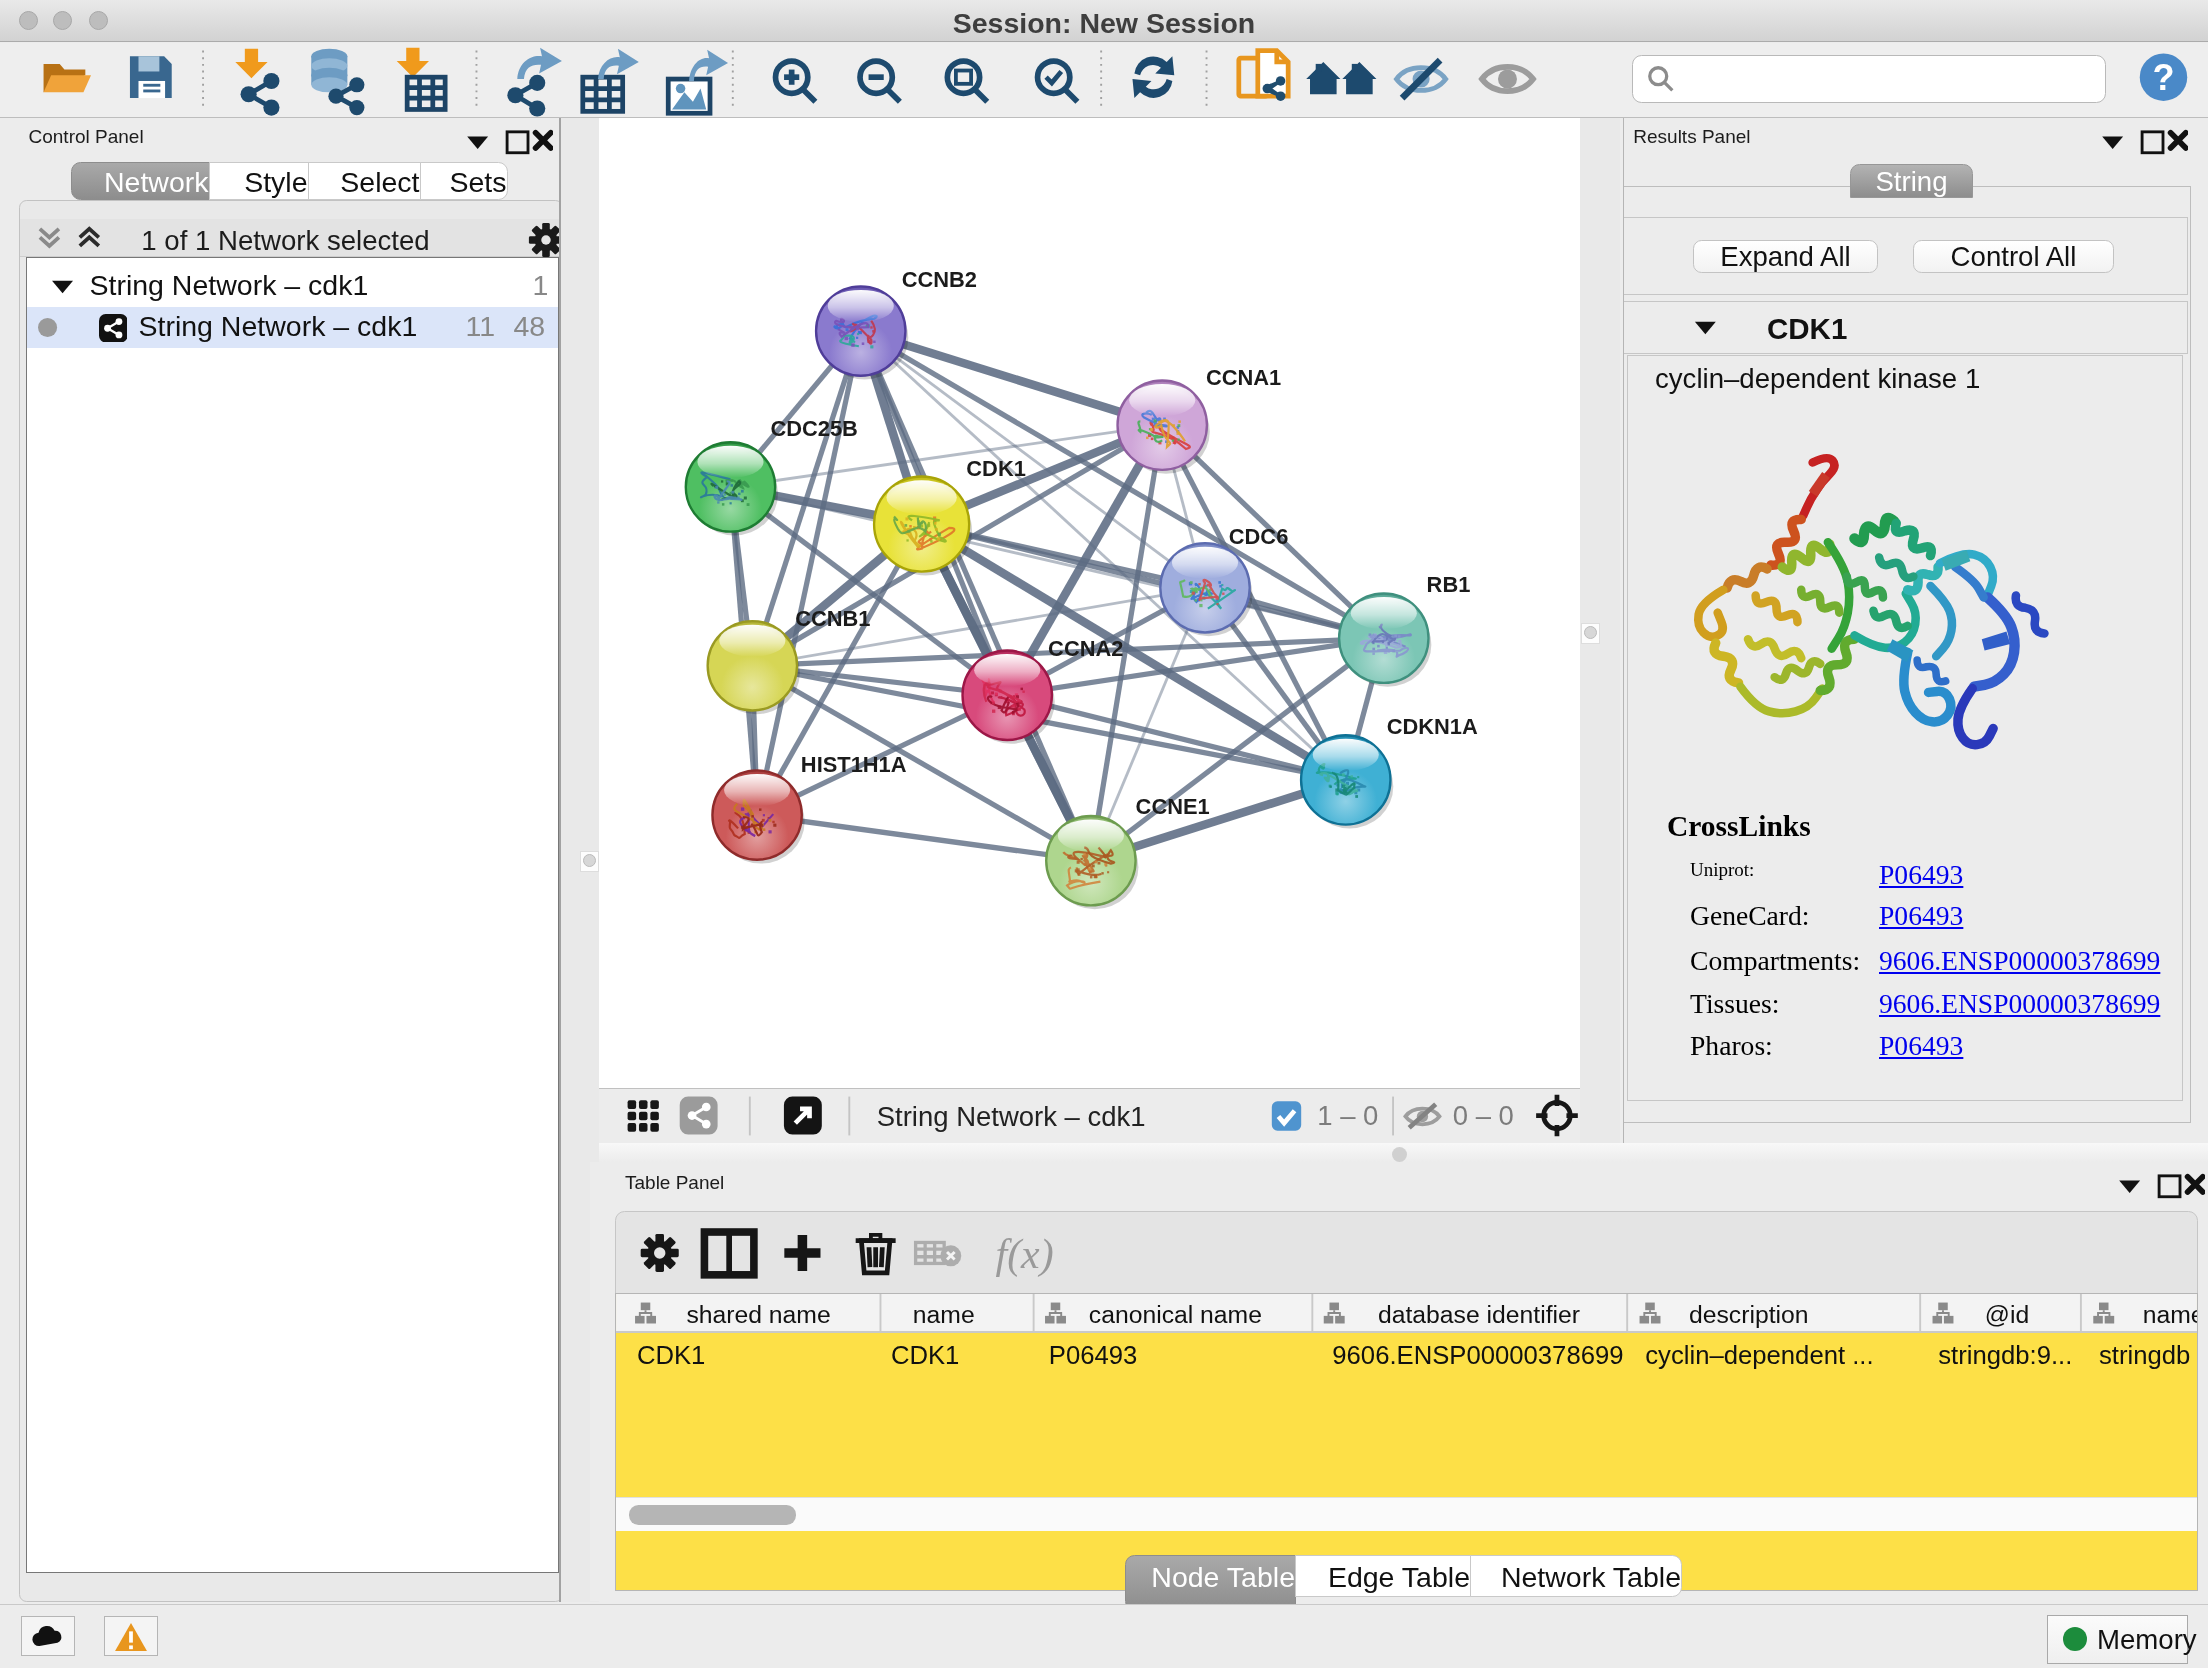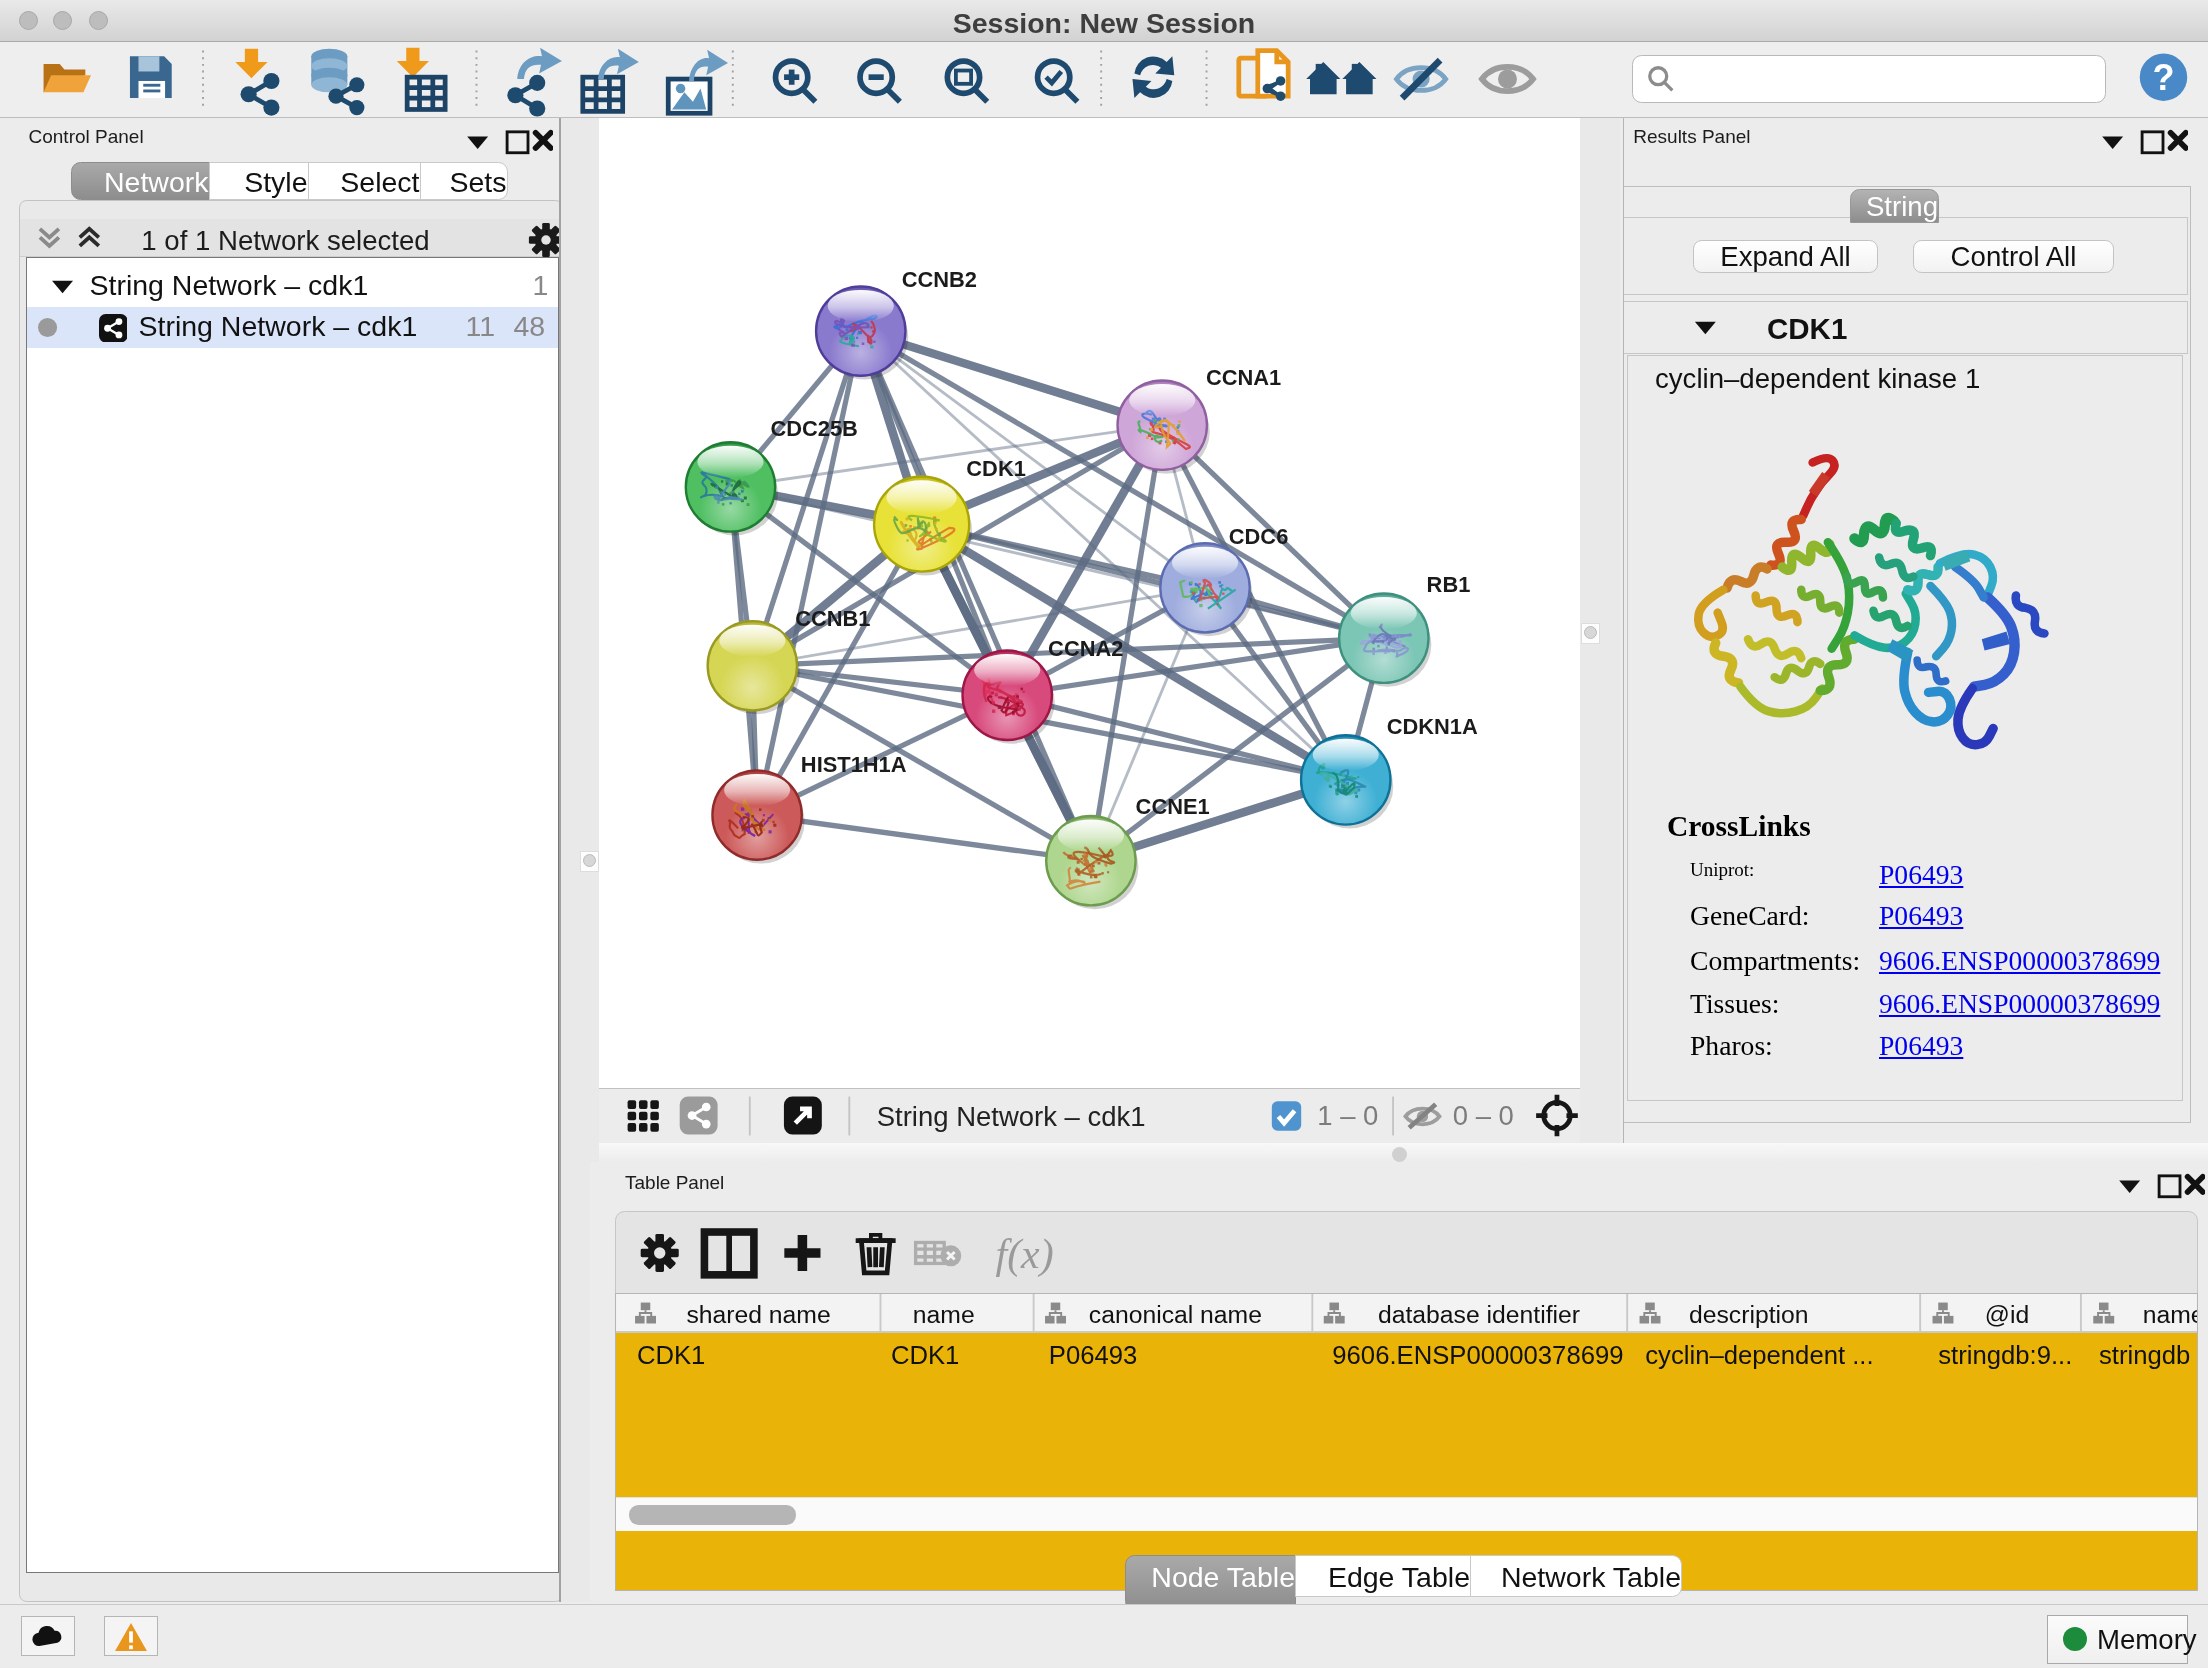--- a/index.html
+++ b/index.html
@@ -705,21 +705,21 @@
   </svg>
 </div>
 
 <div class="rpanel">
   <div class="abs panel-title" style="left:13.3px;top:7.6px;text-align:center;">Results Panel</div>
   <svg class="abs" style="left:480px;top:11.4px" width="88" height="28.5" viewBox="0 0 92 30">
     <path d="M2,8 l11,13 l11,-13 z" fill="#111"></path>
     <rect x="44" y="3" width="22" height="22" fill="none" stroke="#111" stroke-width="3"></rect>
     <path d="M74,4 l16,16 m0,-16 l-16,16" stroke="#111" stroke-width="6" stroke-linecap="round"></path>
   </svg>
-  <div class="abs" style="z-index:5;left:230px;top:46px;width:89px;height:34px;background:linear-gradient(#b3b3b3,#8d8d8d);border:1px solid #979797;border-radius:9.5px 9.5px 0 0;color:#fff;font-size:27.6px;text-align:right;line-height:34px;margin-top:25px;">String</div>
+  <div class="abs" style="z-index:5;left:230px;top:46px;width:123px;height:34px;background:linear-gradient(#b3b3b3,#8d8d8d);border:1px solid #979797;border-radius:9.5px 9.5px 0 0;color:#fff;font-size:27.6px;text-align:center;line-height:34px;">String</div>
   <div class="abs" style="left:-4.8px;top:68px;width:576px;height:937px;background:#ececec;border:1px solid #bdbdbd;"></div>
   <div class="abs" style="left:-1px;top:99px;width:569px;height:78px;border:1px solid #c6c6c6;background:#ececec;"></div>
   <div class="abs btn" style="left:73px;top:122px;width:185px;height:33px;line-height:32px;">Expand All</div>
   <div class="abs btn" style="left:293px;top:122px;width:201px;height:33px;line-height:32px;">Control All</div>
   <div class="abs" style="left:-1px;top:183px;width:569px;height:53px;border:1px solid #c6c6c6;background:#ececec;"></div>
   <svg class="abs" style="left:73px;top:200px" width="28.5" height="21" viewBox="0 0 30 22">
       <path d="M2,4 l11,13 l11,-13 z" fill="#111"></path>
     </svg>
   <div class="abs" style="left:147px;top:194px;font-size:29.5px;font-weight:bold;color:#111;">CDK1</div>
   <div class="abs" style="left:6.7px;top:237px;width:556px;height:746px;border:1px solid #c6c6c6;background:#ececec;"></div>
@@ -827,21 +827,21 @@
     <g transform="translate(340,44)" opacity="0.6">
       <g stroke="#8a8a8a" stroke-width="3.5" fill="none">
           <rect x="-24" y="-11" width="30" height="22"></rect>
           <path d="M-24,-4 h30 M-24,4 h30 M-14,-11 v22 M-4,-11 v22"></path>
         </g>
       <circle cx="13" cy="3" r="11" fill="#8a8a8a"></circle>
         <path d="M9,-1 l8,8 m0,-8 l-8,8" stroke="#fff" stroke-width="3"></path>
     </g>
     <text x="400" y="60" font-size="44" font-style="italic" fill="#9a9a9a" font-family="Liberation Serif">f(x)</text>
   </svg>
-  <div class="abs" style="left:25px;top:131px;width:1583px;height:298px;background:#eab308;border:1px solid #b5b5b5;padding-left:24px;">
+  <div class="abs" style="left:25px;top:131px;width:1583px;height:298px;background:#fde047;border:1px solid #b5b5b5;padding-left:24px;">
     <svg class="abs" style="left:0;top:0" width="1581" height="39" viewBox="0 0 1662 41">
       <rect width="1662" height="41" fill="#f3f3f3"></rect>
       <line x1="0" y1="40" x2="1662" y2="40" stroke="#c9c9c9" stroke-width="2"></line>
       <g transform="translate(20,9)" fill="#8a8a8a">
           <rect x="6" y="0" width="10" height="8"></rect>
           <rect x="0" y="14" width="10" height="8"></rect>
           <rect x="12" y="14" width="10" height="8"></rect>
           <path d="M11,8 v3 M5,14 v-3 h12 v3" stroke="#8a8a8a" stroke-width="2" fill="none"></path>
         </g>
 <text x="74" y="30" font-size="26" fill="#111" font-family="Liberation Sans">shared name</text>

